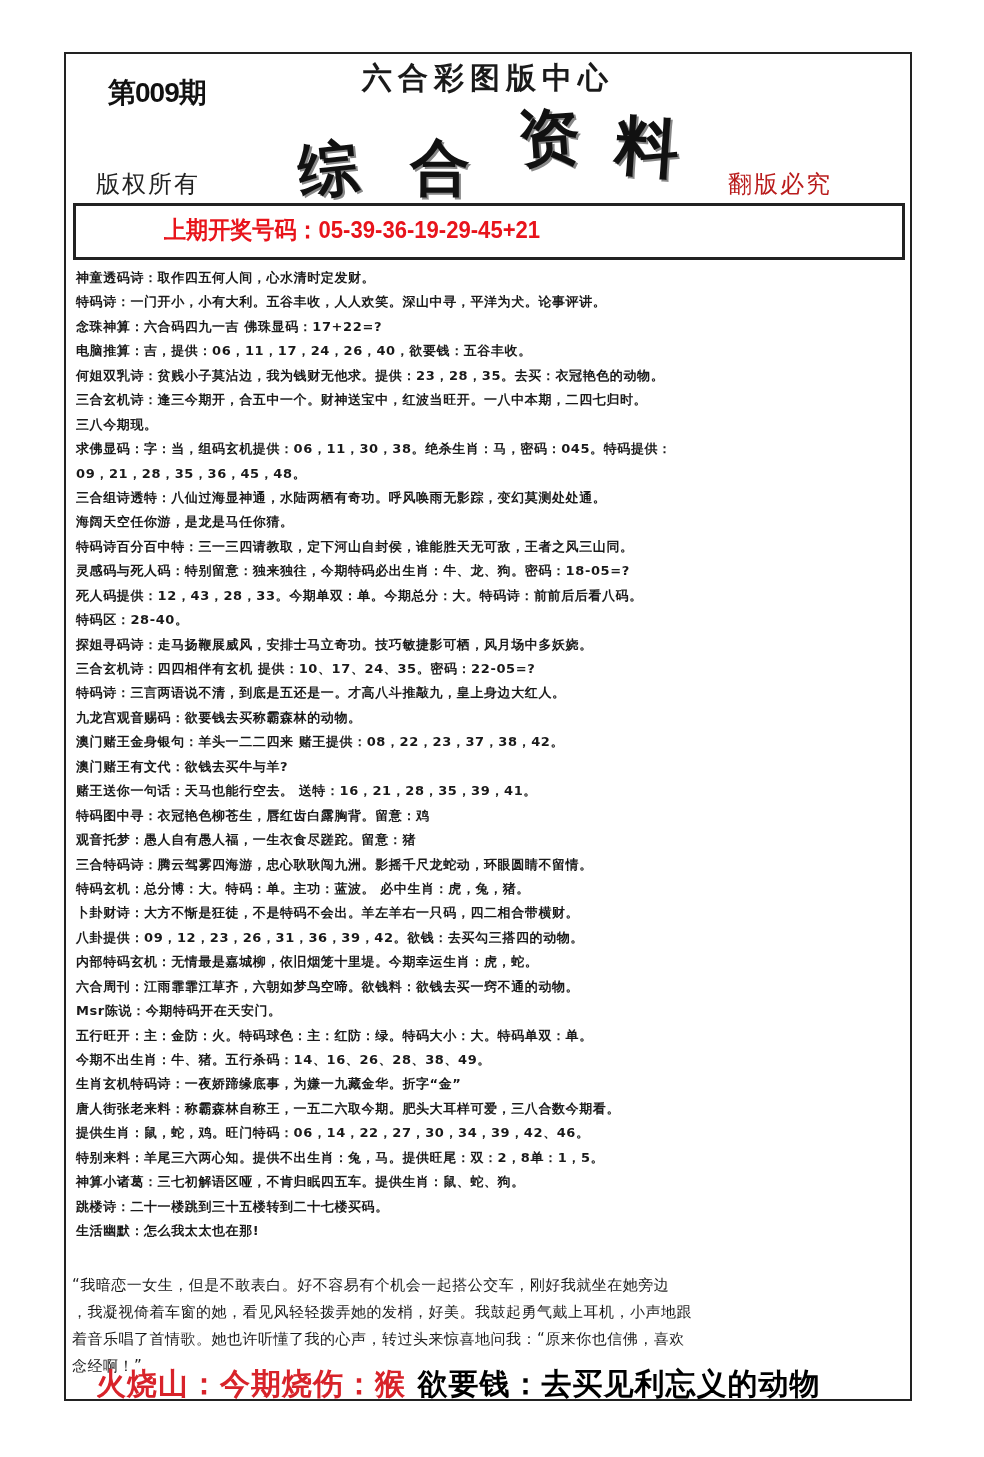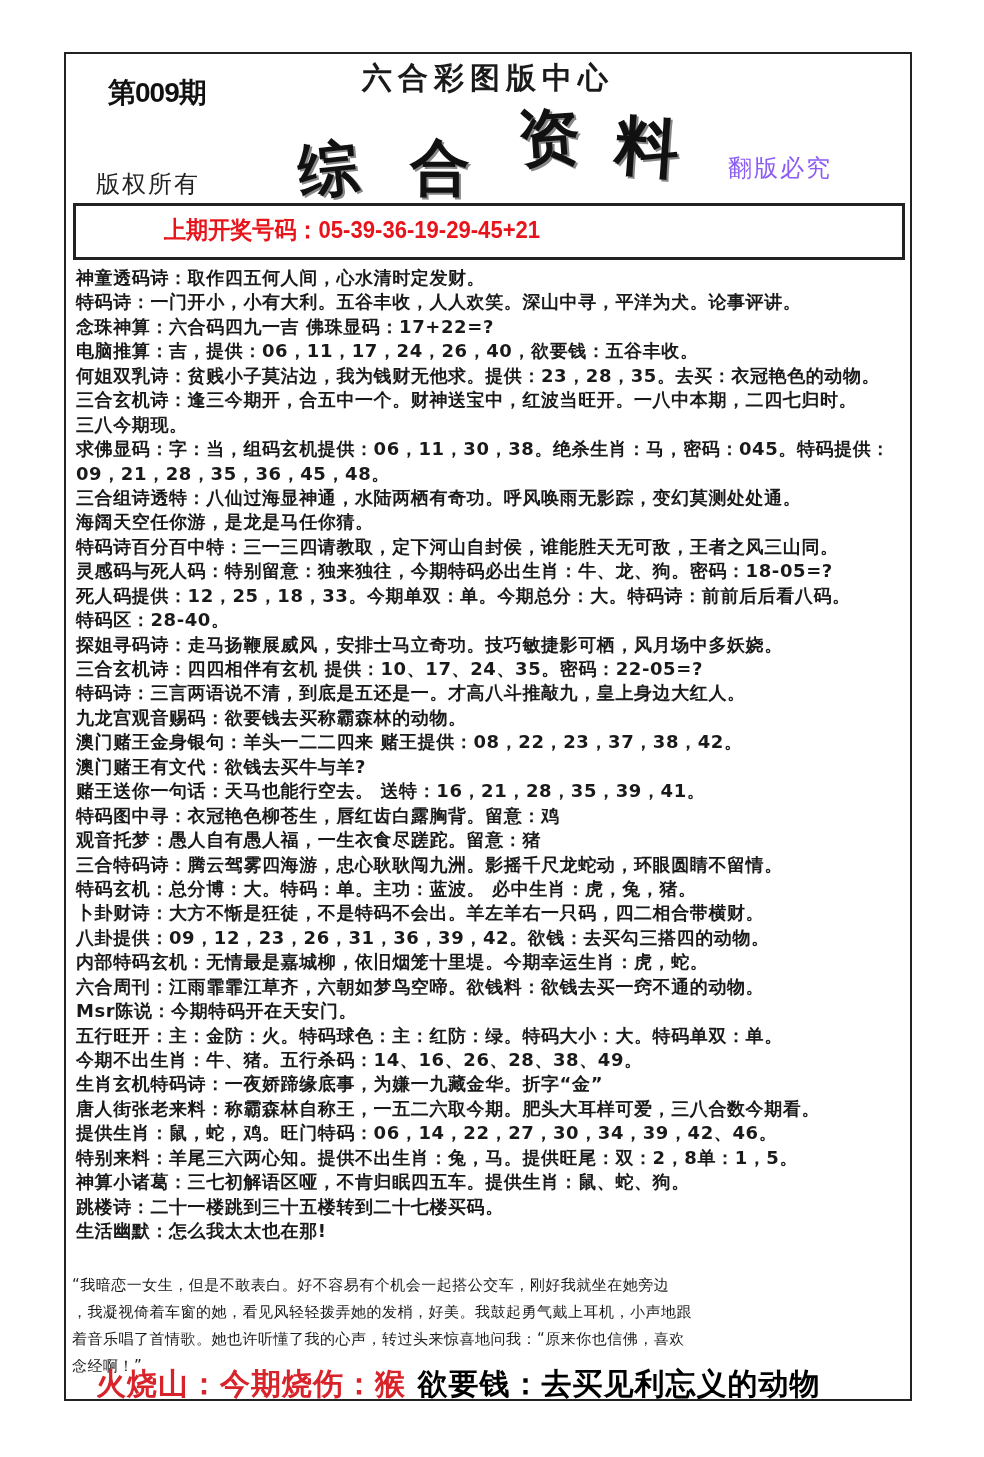--- a/index.html
+++ b/index.html
@@ -17,29 +17,29 @@
   .big-he { position: absolute; left: 410px; top: 128px; font-size: 60px; font-weight: bold;
            font-family: "DejaVu Serif", serif; color: #111; text-shadow: 2px 2px 0 #888; }
   .big-zi { position: absolute; left: 518px; top: 96px; font-size: 62px; font-weight: bold;
            font-family: "DejaVu Serif", serif; color: #111; transform: rotate(-4deg);
            text-shadow: 2px 2px 0 #888; }
   .big-liao { position: absolute; left: 615px; top: 104px; font-size: 64px; font-weight: bold;
            font-family: "DejaVu Serif", serif; color: #111; transform: rotate(4deg);
            text-shadow: 2px 2px 0 #888; }
   .copyright-left { position: absolute; left: 96px; top: 168px; font-size: 24px;
            font-family: "DejaVu Serif", serif; color: #222; letter-spacing: 2px; }
-  .copyright-right { position: absolute; left: 728px; top: 152px; font-size: 24px;
-           font-family: "DejaVu Serif", serif; color: #8b5cf6; letter-spacing: 2px; }
+  .copyright-right { position: absolute; left: 728px; top: 168px; font-size: 24px;
+           font-family: "DejaVu Serif", serif; color: #b91c1c; letter-spacing: 2px; }
   .result-box { position: absolute; left: 73px; top: 203px; width: 832px; height: 57px;
            border: 3px solid #222; box-sizing: border-box; text-align: right; }
   .result-text { position: absolute; left: 88px; top: 8px; font-size: 24px; font-weight: bold;
            font-family: "Liberation Sans", sans-serif; color: #e8141b; white-space: nowrap;
            transform: scaleX(0.92); transform-origin: left center; }
   .lines { position: absolute; left: 76px; top: 266px; width: 835px; }
-  .line { height: 24.45px; line-height: 24.45px; font-size: 18px; white-space: nowrap;
+  .line { height: 24.45px; line-height: 24.45px; font-size: 13px; white-space: nowrap;
           color: #1a1a1a; letter-spacing: 0.6px; font-weight: bold; }
   .story { position: absolute; left: 72px; top: 1272px; width: 835px; }
   .story .sline { height: 27px; line-height: 27px; font-size: 15px; font-weight: normal;
           color: #1a1a1a; white-space: nowrap; letter-spacing: 0.5px; }
   .banner { position: absolute; left: 96px; top: 1364px; font-size: 30px; font-weight: bold;
            font-family: "DejaVu Serif", serif; white-space: nowrap; letter-spacing: 1px; }
   .banner .red { color: #d8232a; }
   .banner .green { color: #000000; margin-top: 8px; }
 </style>
 </head>
@@ -69,21 +69,21 @@
     <div class="line">电脑推算：吉，提供：06，11，17，24，26，40，欲要钱：五谷丰收。</div>
     <div class="line">何姐双乳诗：贫贱小子莫沾边，我为钱财无他求。提供：23，28，35。去买：衣冠艳色的动物。</div>
     <div class="line">三合玄机诗：逢三今期开，合五中一个。财神送宝中，红波当旺开。一八中本期，二四七归时。</div>
     <div class="line">三八今期现。</div>
     <div class="line">求佛显码：字：当，组码玄机提供：06，11，30，38。绝杀生肖：马，密码：045。特码提供：</div>
     <div class="line">09，21，28，35，36，45，48。</div>
     <div class="line">三合组诗透特：八仙过海显神通，水陆两栖有奇功。呼风唤雨无影踪，变幻莫测处处通。</div>
     <div class="line">海阔天空任你游，是龙是马任你猜。</div>
     <div class="line">特码诗百分百中特：三一三四请教取，定下河山自封侯，谁能胜天无可敌，王者之风三山同。</div>
     <div class="line">灵感码与死人码：特别留意：独来独往，今期特码必出生肖：牛、龙、狗。密码：18-05=?</div>
-    <div class="line">死人码提供：12，25，18，33。今期单双：单。今期总分：大。特码诗：前前后后看八码。</div>
+    <div class="line">死人码提供：12，43，28，33。今期单双：单。今期总分：大。特码诗：前前后后看八码。</div>
     <div class="line">特码区：28-40。</div>
     <div class="line">探姐寻码诗：走马扬鞭展威风，安排士马立奇功。技巧敏捷影可栖，风月场中多妖娆。</div>
     <div class="line">三合玄机诗：四四相伴有玄机 提供：10、17、24、35。密码：22-05=?</div>
     <div class="line">特码诗：三言两语说不清，到底是五还是一。才高八斗推敲九，皇上身边大红人。</div>
     <div class="line">九龙宫观音赐码：欲要钱去买称霸森林的动物。</div>
     <div class="line">澳门赌王金身银句：羊头一二二四来 赌王提供：08，22，23，37，38，42。</div>
     <div class="line">澳门赌王有文代：欲钱去买牛与羊?</div>
     <div class="line">赌王送你一句话：天马也能行空去。 送特：16，21，28，35，39，41。</div>
     <div class="line">特码图中寻：衣冠艳色柳苍生，唇红齿白露胸背。留意：鸡</div>
     <div class="line">观音托梦：愚人自有愚人福，一生衣食尽蹉跎。留意：猪</div>

